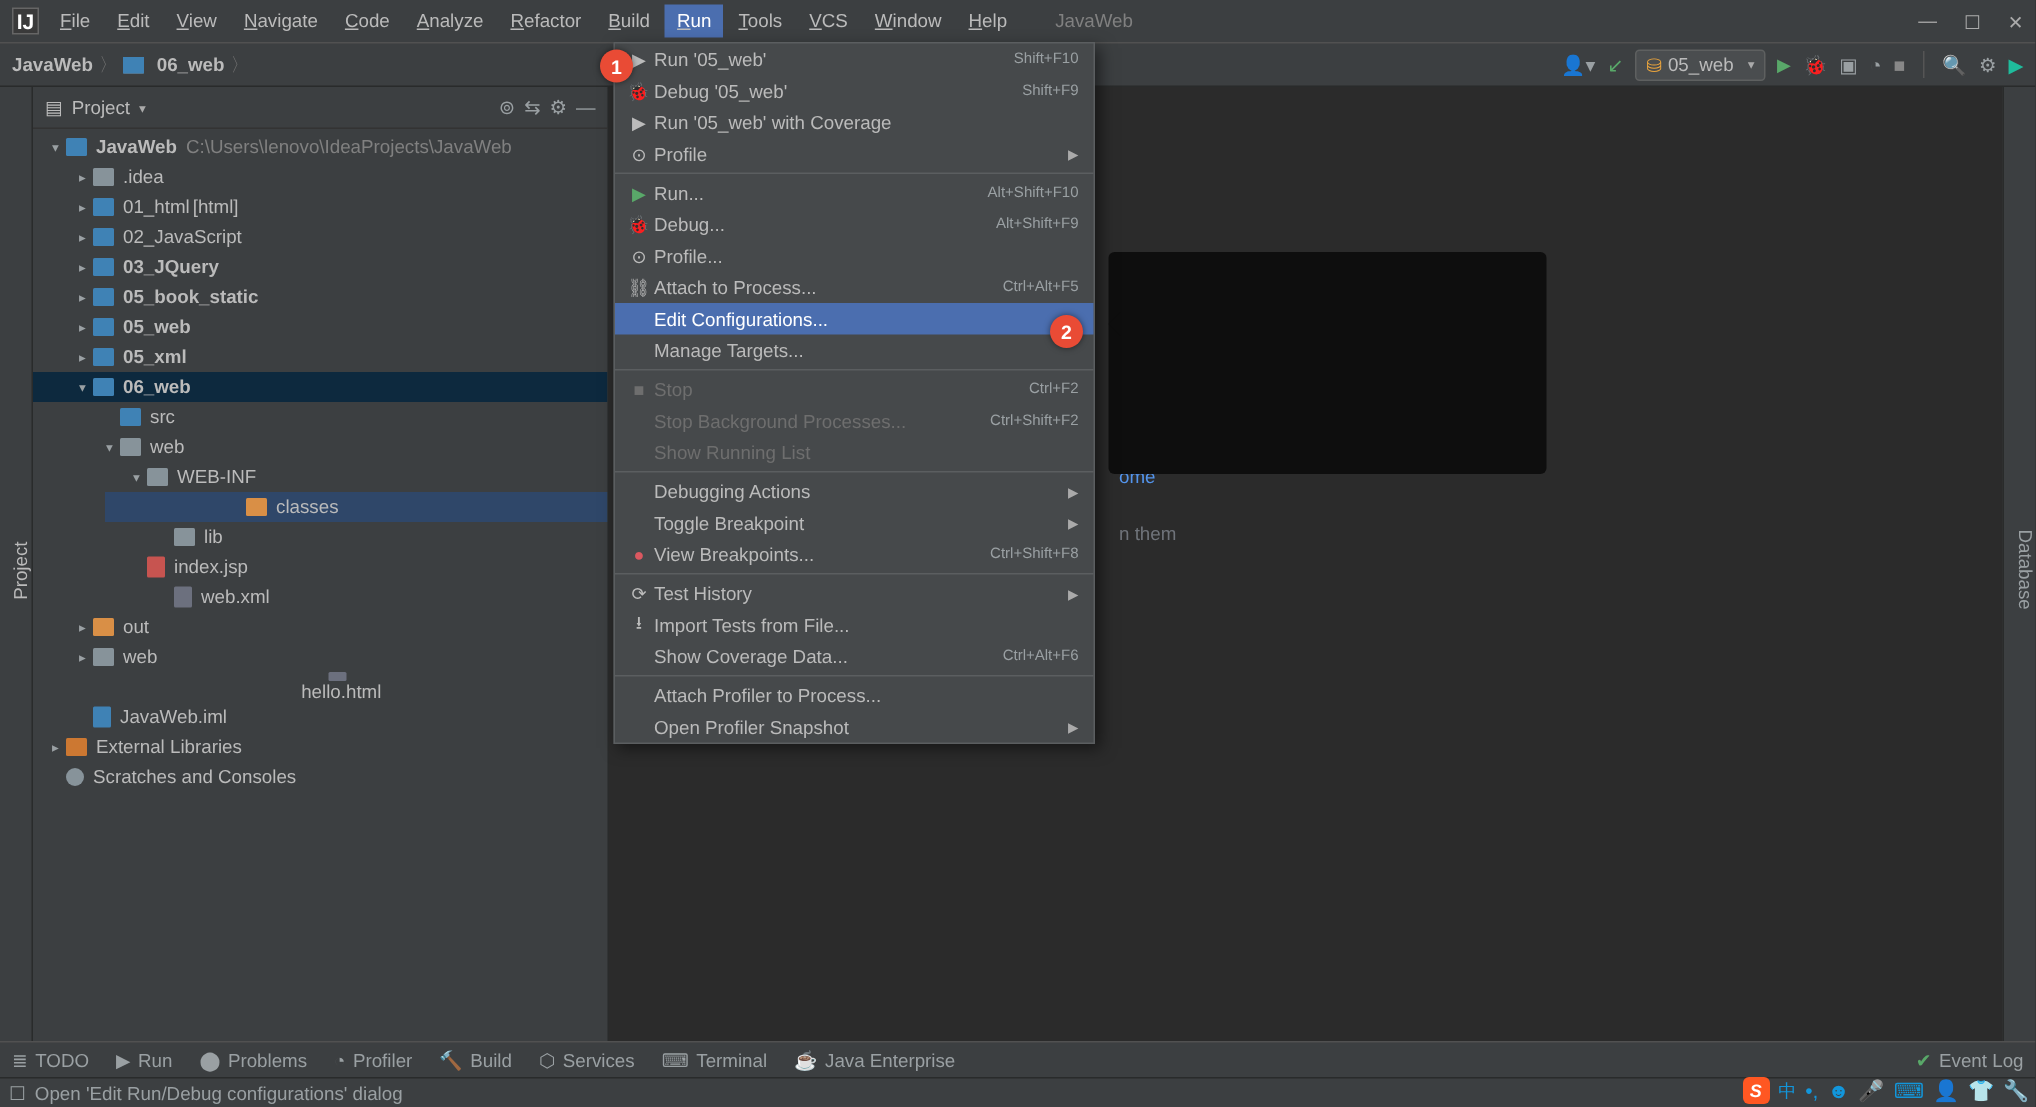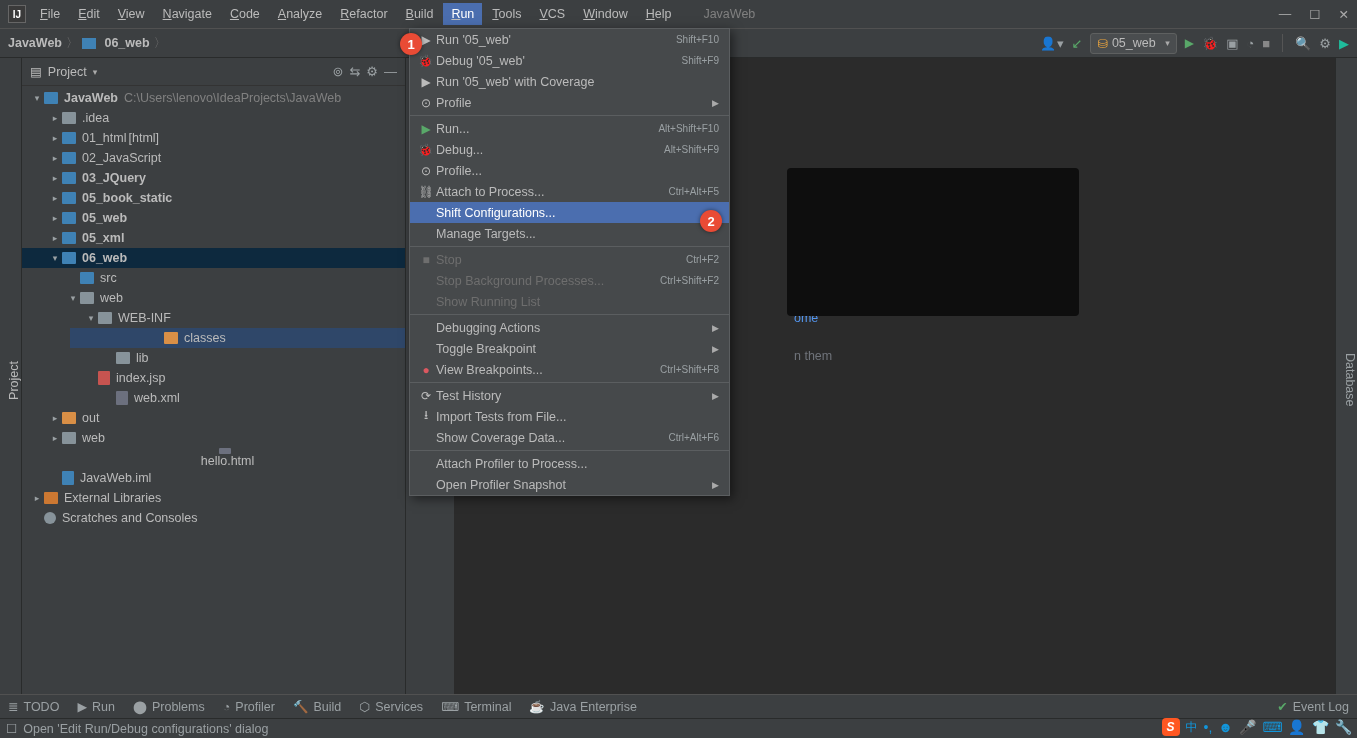--- a/index.html
+++ b/index.html
@@ -17,21 +17,21 @@
     --selected-bg:#4b6eaf;
     --hover-bg:#2d2f30;
     --tree-sel:#0d293e;
     --orange:#d98f46;
     --badge-red:#e94b35;
   }
   *{box-sizing:border-box;font-family:"Segoe UI",Arial,sans-serif;font-size:12.5px;}
   body{margin:0;background:var(--bg);color:var(--text);width:1357px;height:738px;overflow:hidden;position:relative;}
   
   .titlebar{height:28px;background:var(--panel);display:flex;align-items:center;padding:0 8px;gap:6px;}
-  .logo{width:18px;height:18px;background:#3a3a3a;border:1px solid #666;display:inline-flex;align-items:center;justify-content:center;font-size:10px;font-weight:bold;color:#fff;}
+  .logo{width:18px;height:18px;background:#3a3a3a;border:1px solid #666;display:inline-flex;align-items:center;justify-content:center;font-size:14px;font-weight:bold;color:#fff;}
   .menubar{display:flex;gap:2px;align-items:center;}
   .menuitem{padding:4px 8px;cursor:default;color:var(--text);}
   .menuitem.active{background:var(--selected-bg);color:#fff;}
   .menuitem u{text-decoration:underline;text-decoration-color:var(--text);}
   .title-project{margin-left:18px;color:var(--text-dim);}
   .winbtns{margin-left:auto;display:flex;gap:18px;color:#aaa;font-size:14px;}
   
   .navbar{height:30px;background:var(--panel);display:flex;align-items:center;border-top:1px solid #515151;border-bottom:1px solid #292b2b;padding:0 8px;gap:4px;}
   .crumb{color:var(--text);font-weight:bold;}
   .crumb.sep{color:#6f6f6f;font-weight:normal;}
@@ -68,21 +68,21 @@
   .fico{width:14px;height:12px;display:inline-block;margin-right:4px;background:#87939a;border-radius:1px;position:relative;}
   .fico.mod{background:#3f82b5;}
   .fico.orange{background:#d98f46;}
   .fico.exc{width:12px;height:12px;border-radius:50%;}
   .fico.file{background:#6c707e;width:12px;height:14px;border-radius:1px;}
   .fico.xml{background:#6c707e;width:12px;height:14px;}
   .fico.iml{background:#3f82b5;width:12px;height:14px;}
   .fico.jsp{background:#c75450;width:12px;height:14px;}
   .fico.books{width:14px;height:12px;background:#cc7832;border-radius:1px;}
   
-  .editor{flex:1;background:var(--bg-dark);position:relative;margin-left:48px;}
+  .editor{flex:1;background:var(--bg-dark);position:relative;}
   .welcome{position:absolute;left:340px;top:115px;color:#6f737a;display:flex;flex-direction:column;align-items:flex-start;gap:10px;}
   .welcome .link{color:var(--link);}
   .welcome .row{padding:4px 0;}
   .tooltip{position:absolute;left:333px;top:110px;width:292px;height:148px;background:#0e0e0e;border-radius:4px;z-index:1;}
   .tooltip::after{content:"";position:absolute;left:-8px;top:40px;border:8px solid transparent;border-right-color:#0e0e0e;}
   
   .dropdown{position:absolute;left:409px;top:28px;width:321px;background:#46494b;border:1px solid #5b5e60;box-shadow:3px 3px 10px rgba(0,0,0,.5);z-index:100;}
   .mrow{display:flex;align-items:center;height:21px;padding:0 10px 0 6px;color:var(--text);position:relative;}
   .mrow.sel{background:var(--selected-bg);color:#fff;}
   .mrow.disab{color:#6e6e6e;}
@@ -339,21 +339,21 @@
       <span class="mi">⊙</span>
       <span class="mt">Profile...</span>
     </div>
     <div class="mrow">
       <span class="mi">⛓</span>
       <span class="mt">Attach to Process...</span>
       <span class="sc">Ctrl+Alt+F5</span>
     </div>
     <div class="mrow sel">
       <span class="mi"></span>
-      <span class="mt">Shift Configurations...</span>
+      <span class="mt">Edit Configurations...</span>
     </div>
     <div class="mrow">
       <span class="mi"></span>
       <span class="mt">Manage Targets...</span>
     </div>
     <div class="msep"></div>
     <div class="mrow disab">
       <span class="mi">■</span>
       <span class="mt">Stop</span>
       <span class="sc">Ctrl+F2</span>

